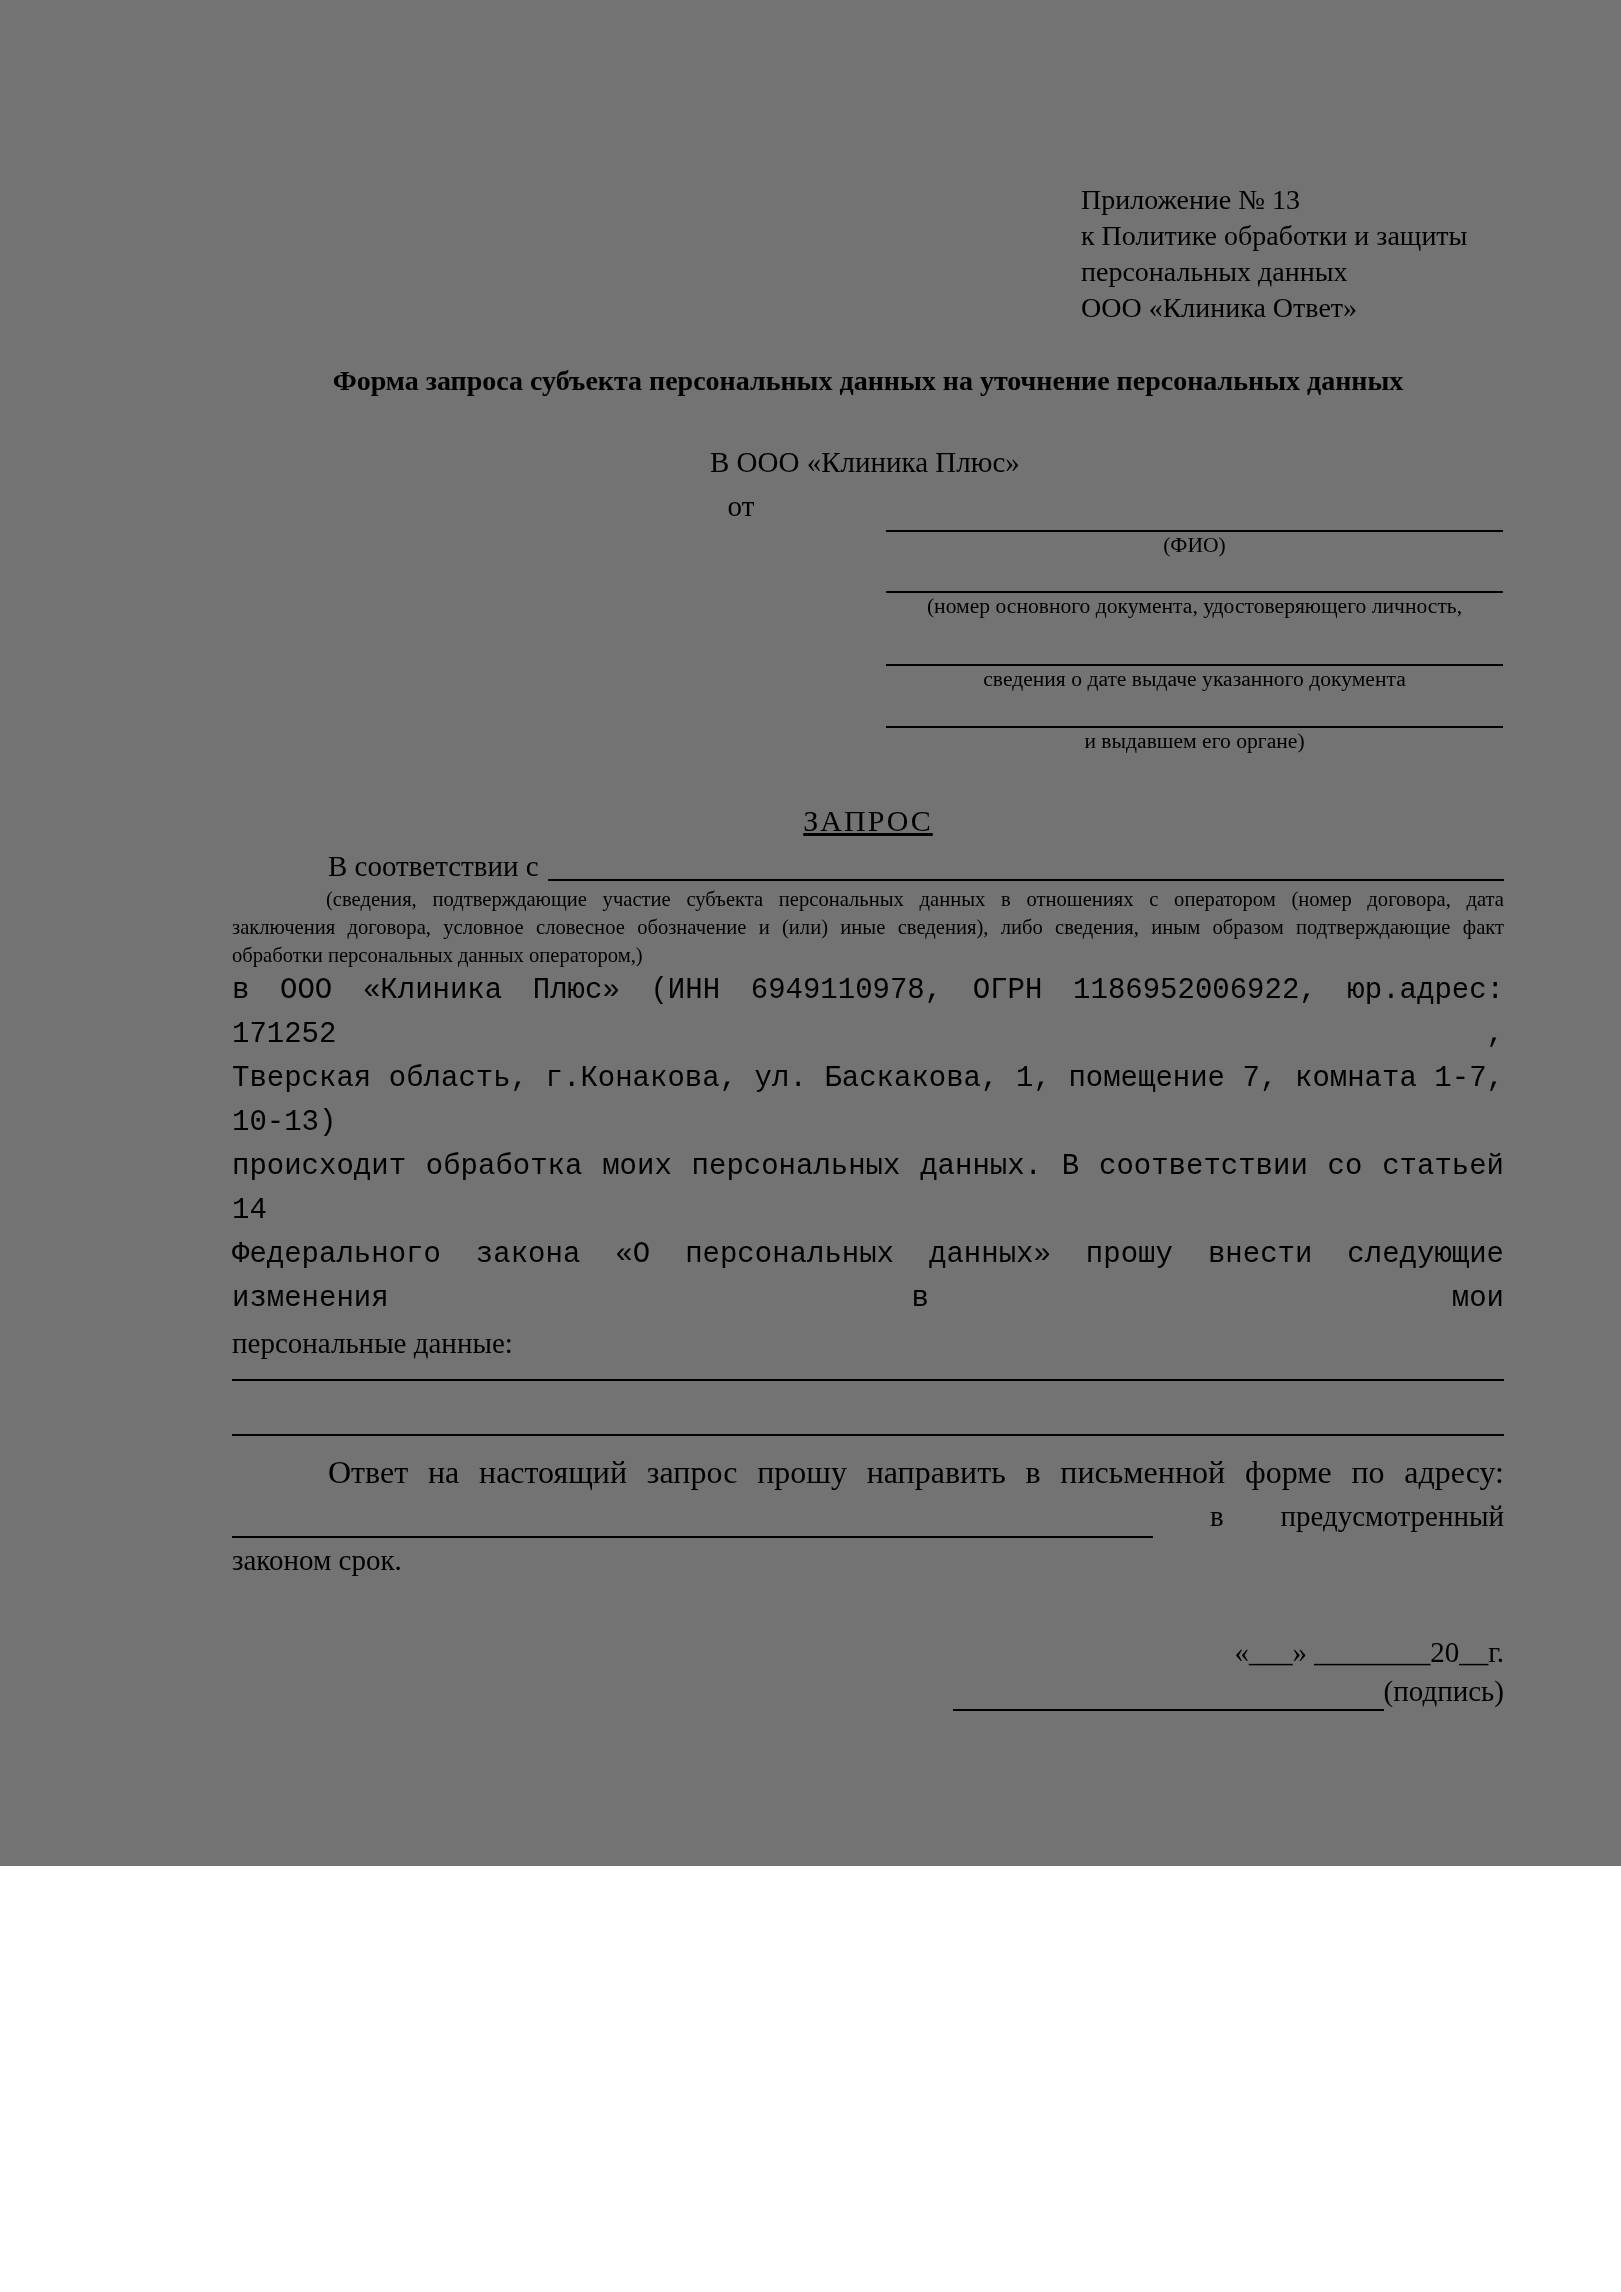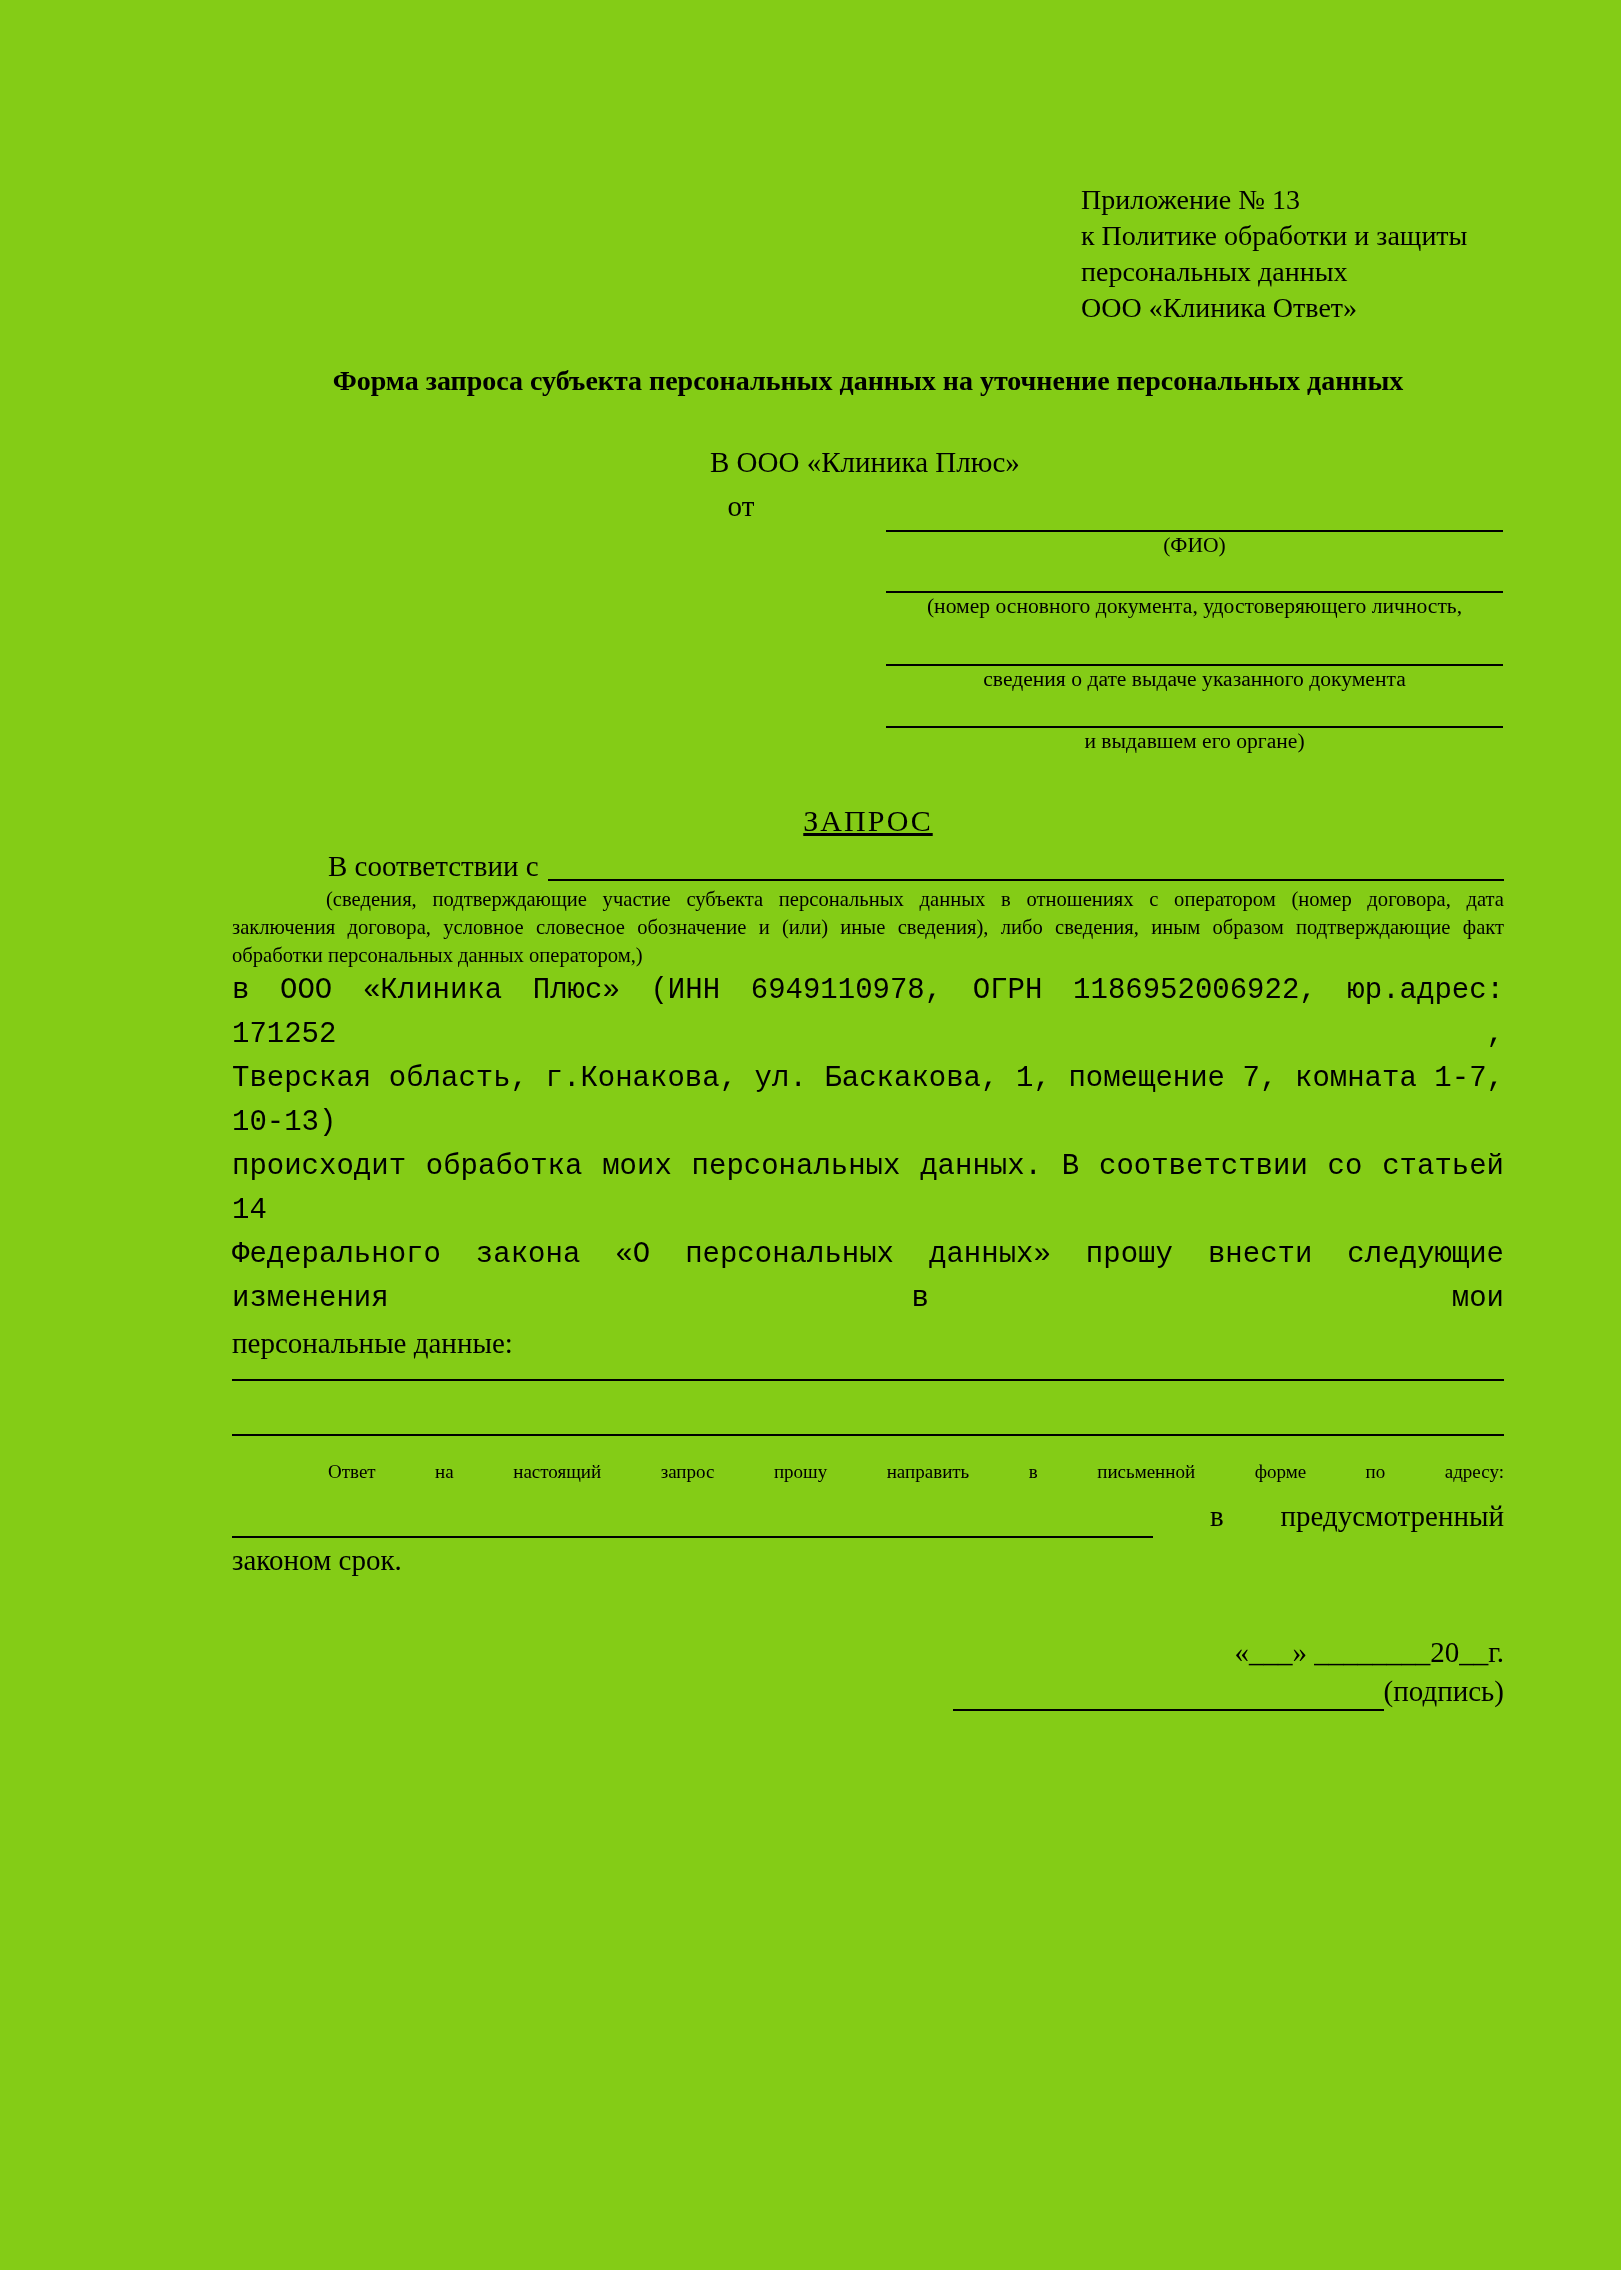--- a/index.html
+++ b/index.html
@@ -4,22 +4,22 @@
 <style>
   * { margin: 0; padding: 0; box-sizing: border-box; }
   html, body { background: #ffffff; }
   body {
     font-family: "Liberation Serif", "DejaVu Serif", serif;
     color: #000000;
   }
   .page {
     position: relative;
     width: 1621px;
-    height: 2270px;
-    background: #84cc16;
+    height: 1866px;
+    background: #737373;
     overflow: hidden;
   }
   .content {
     position: absolute;
     left: 232px;
     top: 0;
     width: 1272px;
     padding-top: 182px;
   }
 
@@ -92,21 +92,21 @@
   .blank-rule {
     height: 0;
     border-top: 2.9px solid #000;
     width: 100%;
   }
   .br1 { margin-top: 13.7px; }
   .br2 { margin-top: 53px; }
 
   .reply-line1 {
     margin-top: 13.7px;
-    font-size: 19px;
+    font-size: 32px;
     line-height: 44px;
     text-indent: 96px;
     text-align: justify;
     text-align-last: justify;
   }
   .addr-row {
     display: flex;
     justify-content: space-between;
     align-items: flex-end;
     font-size: 29px;

